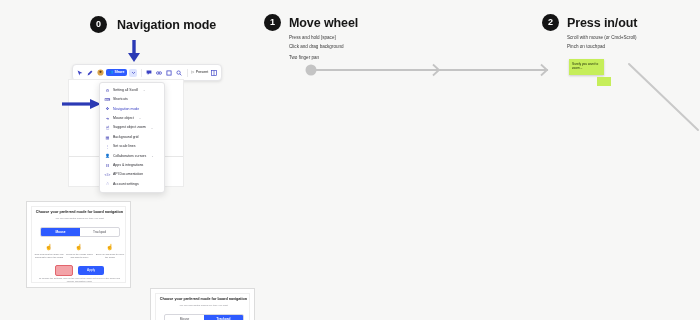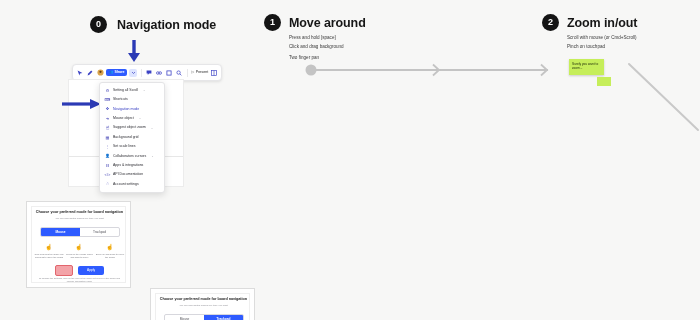--- a/index.html
+++ b/index.html
@@ -283,40 +283,40 @@
     <div class="menu-row">
       <span class="menu-ico">☃</span>
       <span>Account settings</span>
       <span class="menu-caret"></span>
     </div>
   </div>
 
   <div class="abs" style="left:264px;top:14px;">
     <div style="display:flex;align-items:center;gap:8px;">
       <div class="step-badge">1</div>
-      <div class="step-title">Move around</div>
+      <div class="step-title">Move wheel</div>
     </div>
     <div class="step-lines" style="margin-left:25px;">
       <div class="step-line">Press and hold [space]</div>
       <div class="step-line">Click and drag background</div>
       <div class="step-line" style="margin-top:2px;">Two finger pan</div>
     </div>
   </div>
 
   <svg class="abs" style="left:305px;top:62px;" width="245" height="16" viewBox="0 0 245 16">
     <circle cx="6" cy="8" r="5.5" fill="#c4c4c4"></circle>
     <path d="M8 8 L243 8" stroke="#c4c4c4" stroke-width="1.8" fill="none"></path>
     <path d="M128 2.5 L134 8 L128 13.5" stroke="#c4c4c4" stroke-width="1.8" fill="none"></path>
     <path d="M236 2.5 L242 8 L236 13.5" stroke="#c4c4c4" stroke-width="1.8" fill="none"></path>
   </svg>
 
   <div class="abs" style="left:542px;top:14px;">
     <div style="display:flex;align-items:center;gap:8px;">
       <div class="step-badge">2</div>
-      <div class="step-title">Zoom in/out</div>
+      <div class="step-title">Press in/out</div>
     </div>
     <div class="step-lines" style="margin-left:25px;">
       <div class="step-line">Scroll with mouse (or Cmd+Scroll)</div>
       <div class="step-line">Pinch on touchpad</div>
     </div>
   </div>
 
   <div class="abs sticky" style="left:569px;top:59px;width:35px;height:16px;">
     <span>Surely you want to zoom...</span>
   </div>

